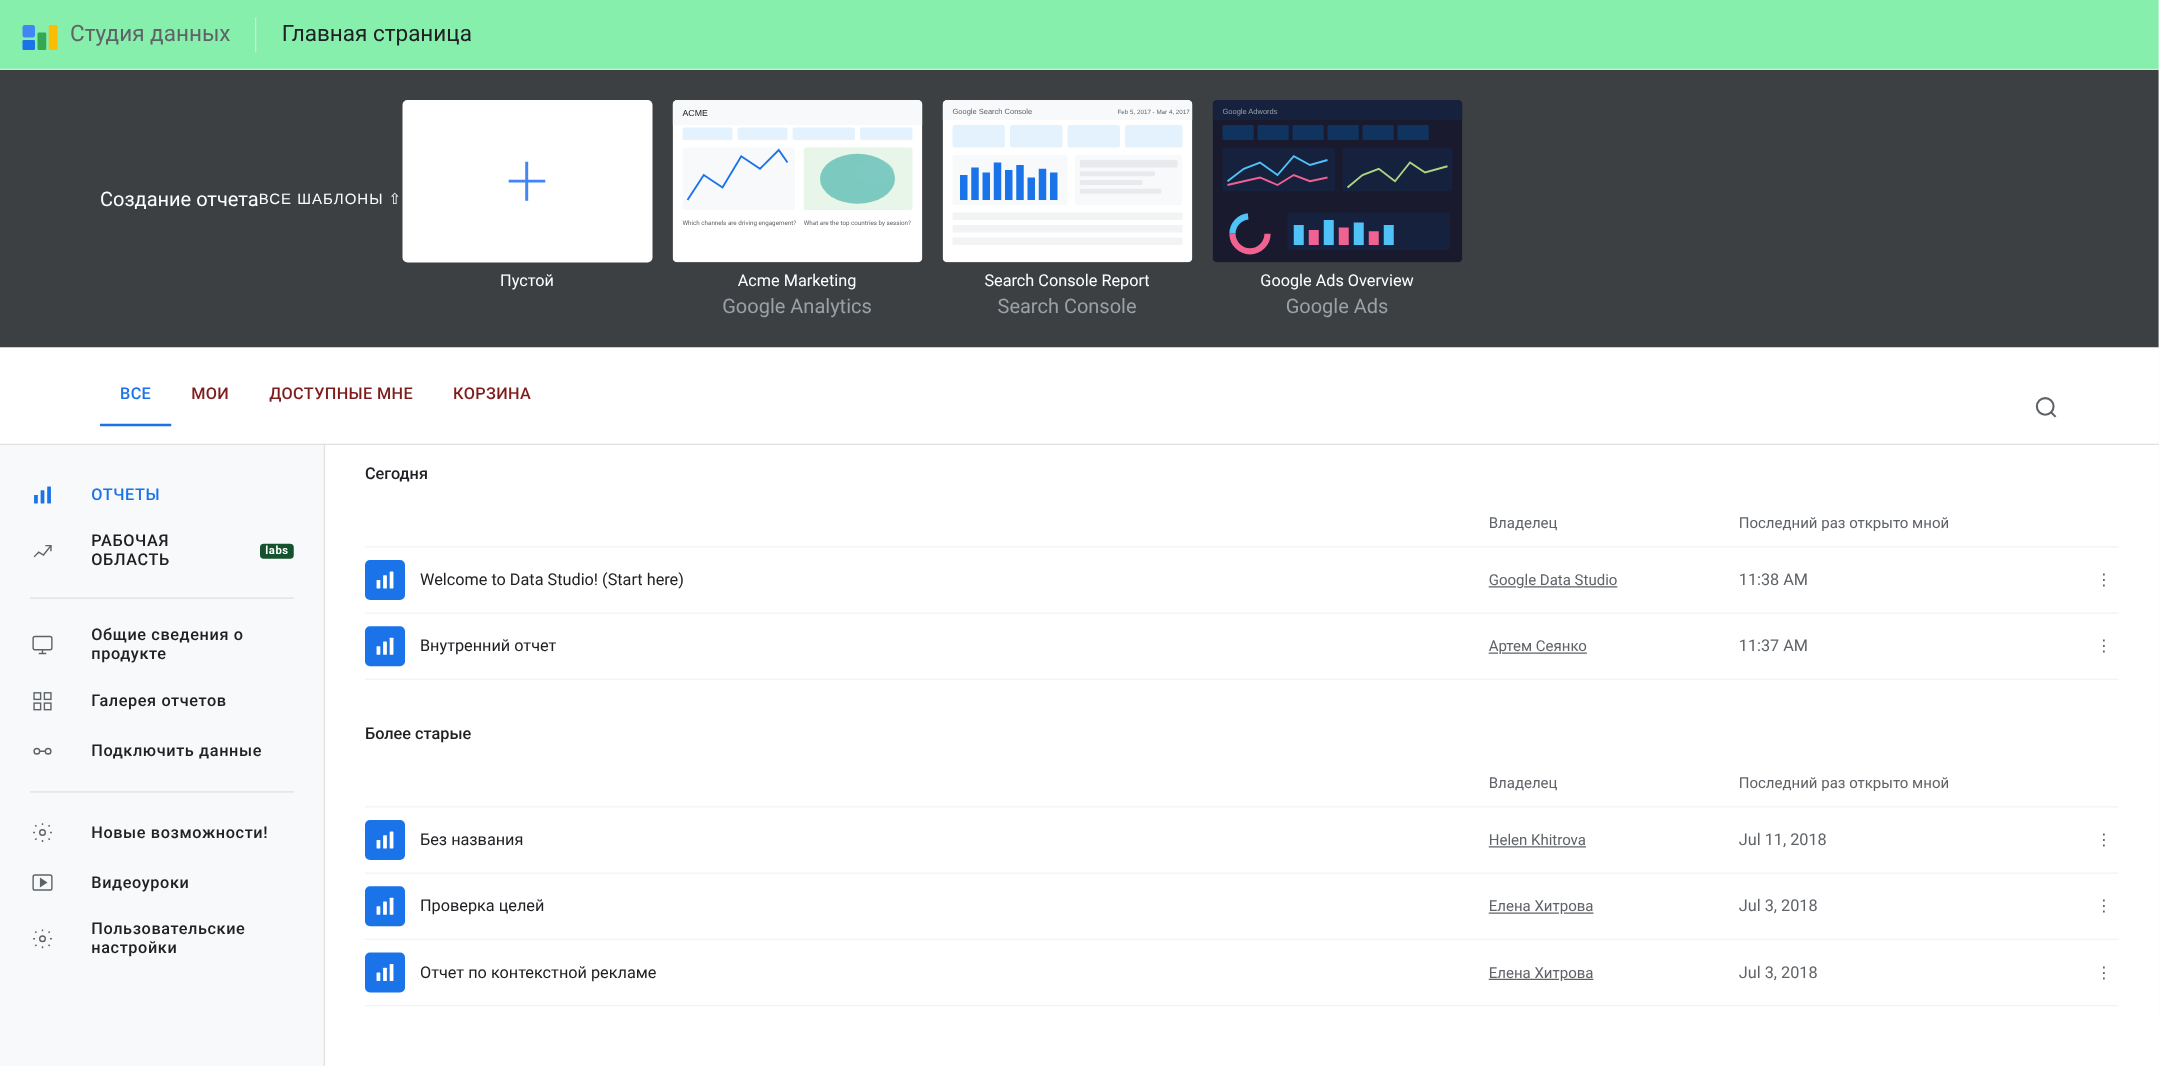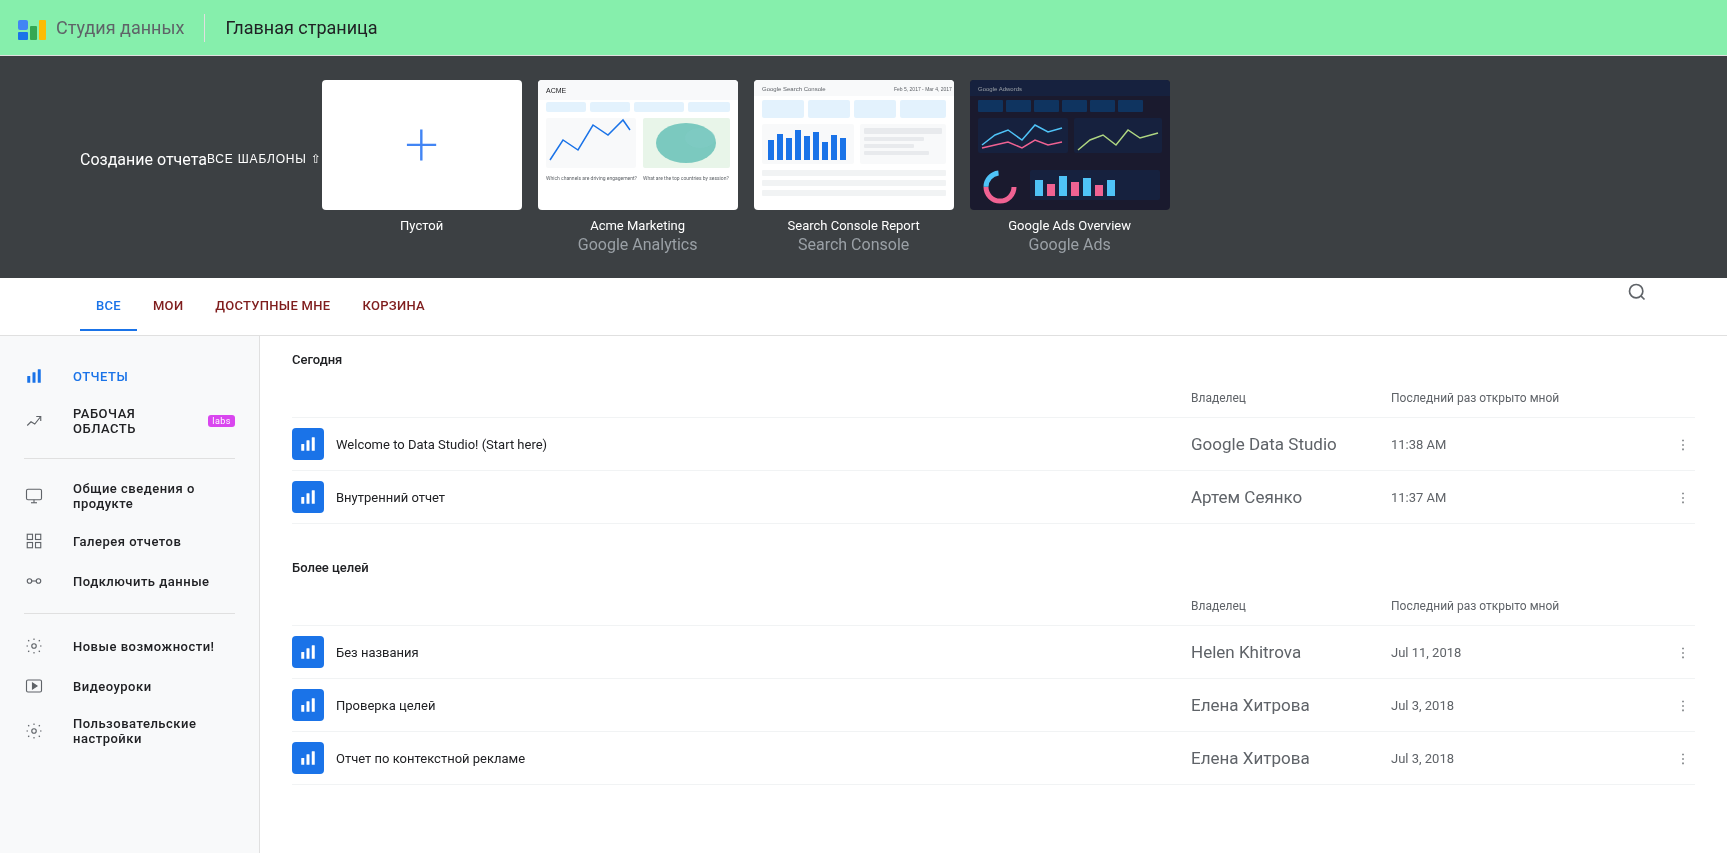--- a/index.html
+++ b/index.html
@@ -106,23 +106,23 @@
       margin-bottom: 2px;
     }
     .template-source {
       color: #9aa0a6;
       font-size: 16px;
     }
 
     
     .tabs-bar {
       background: #fff;
-      padding: 4px 80px;
-      display: flex;
-      align-items: flex-start;
+      padding: 14px 80px;
+      display: flex;
+      align-items: flex-end;
       justify-content: space-between;
       border-bottom: 1px solid #e0e0e0;
     }
     .tabs-list {
       display: flex;
       gap: 0;
     }
     .tab-item {
       padding: 16px 16px;
       font-size: 13px;
@@ -238,44 +238,45 @@
       display: flex;
       align-items: center;
       justify-content: center;
       flex-shrink: 0;
     }
     .report-name {
       font-size: 13px;
       color: #202124;
     }
     .report-owner {
-      font-size: 17px;
+      font-size: 12px;
       color: #5f6368;
+      text-decoration: underline;
     }
     .report-time {
       font-size: 13px;
       color: #5f6368;
     }
     .report-more {
       width: 24px;
       height: 24px;
       display: flex;
       align-items: center;
       justify-content: center;
       color: #5f6368;
       cursor: pointer;
       border-radius: 50%;
     }
 
     
     .badge-labs {
-      background: #d946ef;
+      background: #14532d;
       color: #fff;
       font-size: 9px;
-      font-weight: 400;
+      font-weight: 700;
       padding: 1px 4px;
       border-radius: 3px;
       letter-spacing: 0.5px;
     }
 
     
     .thumb-img {
       width: 200px;
       height: 130px;
       border-radius: 4px;
@@ -565,21 +566,21 @@
             <rect x="17" y="3" width="4" height="18" rx="0.5"></rect>
           </svg>
         </div>
         <span class="report-name">Внутренний отчет</span>
       </div>
       <div class="report-owner">Артем Сеянко</div>
       <div class="report-time">11:37 AM</div>
       <div class="report-more">⋮</div>
     </div>
 
-    <div class="reports-section-title" style="margin-top: 20px;">Более целей</div>
+    <div class="reports-section-title" style="margin-top: 20px;">Более старые</div>
     <div class="reports-section-header">
       <div></div>
       <div>Владелец</div>
       <div>Последний раз открыто мной</div>
       <div></div>
     </div>
 
     <div class="report-row">
       <div class="report-name-cell">
         <div class="report-icon">

